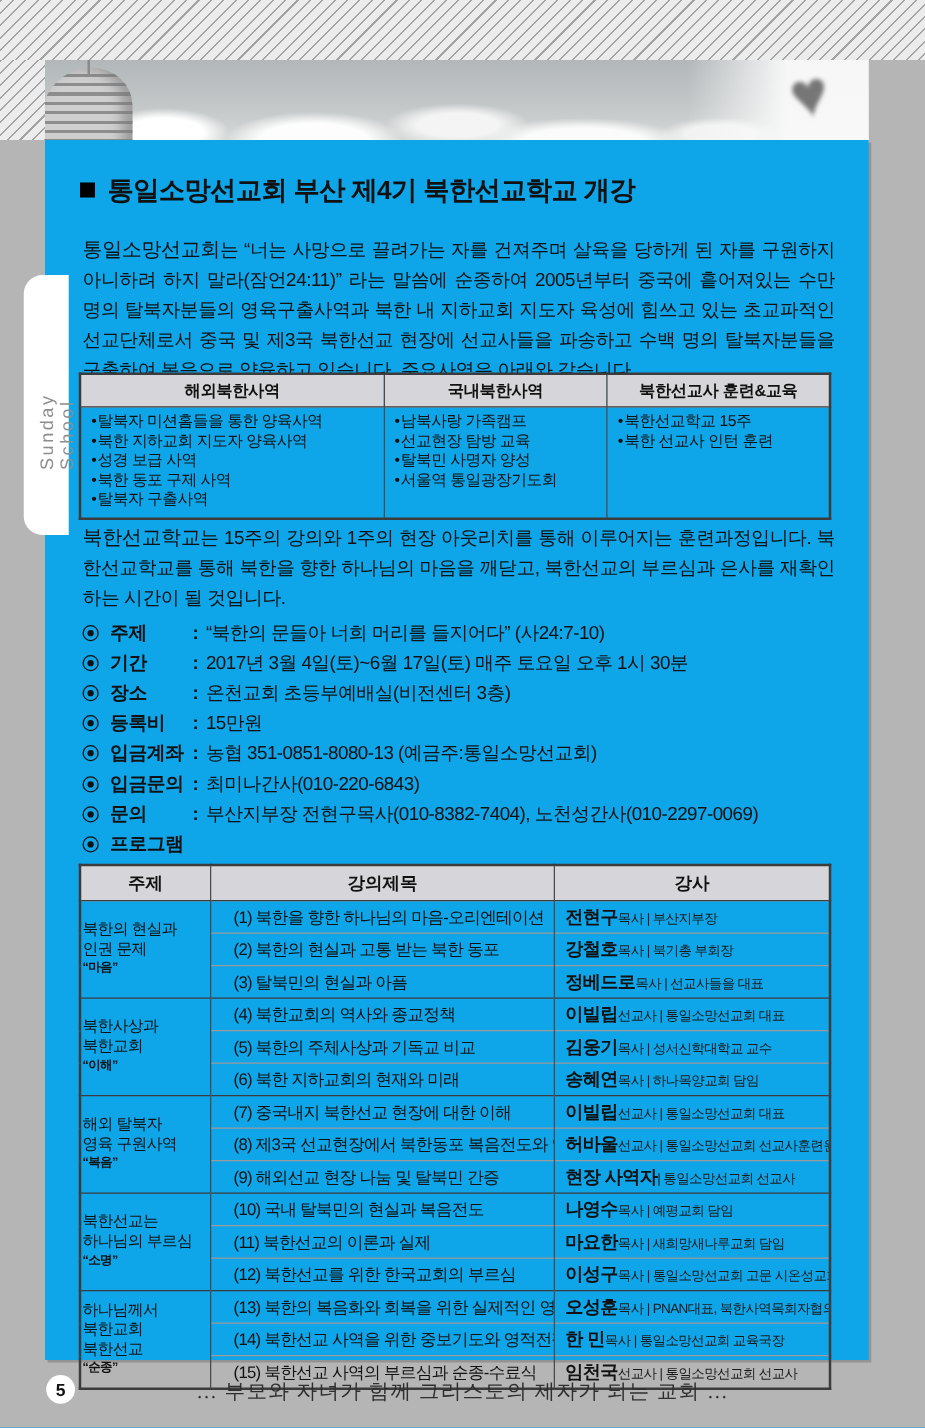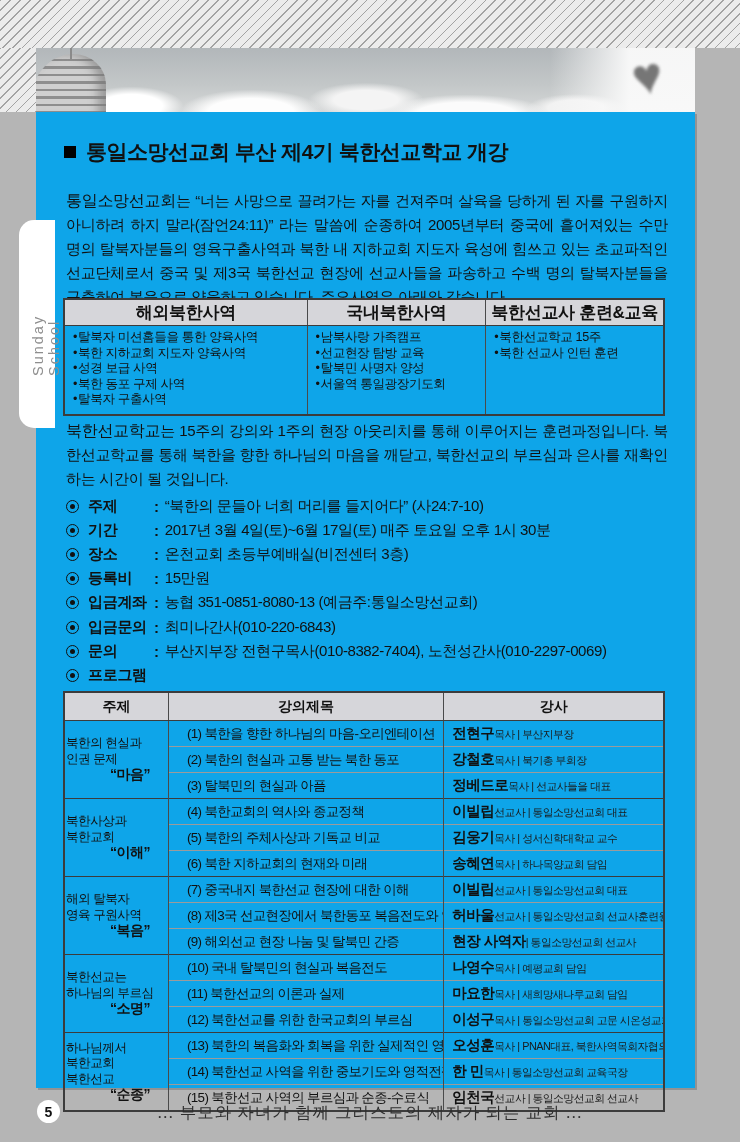--- a/index.html
+++ b/index.html
@@ -60,21 +60,21 @@
   .para{position:absolute;left:30px;width:602px;font-size:15px;line-height:24px;
         text-align:justify;letter-spacing:-0.3px;}
   .para1{top:62px;}
   .para2{top:292px;}
   .lead{font-weight:normal;font-size:16px;}
   
   table{border-collapse:collapse;table-layout:fixed;}
   .ministry{position:absolute;left:27px;top:186px;width:602px;border:2px solid #3c3c3c;}
   .ministry th{
     background:#d6d6da;border:1px solid #4a4a4a;border-bottom:1.5px solid #3c3c3c;
-    height:23px;font-size:17px;font-weight:bold;letter-spacing:-0.3px;
+    height:23px;font-size:13px;font-weight:bold;letter-spacing:-0.3px;
   }
   .ministry td{border:1px solid #4a4a4a;vertical-align:top;padding:4px 4px 6px 8px;}
   .ministry ul{margin:0;padding:0;list-style:none;}
   .ministry li{font-size:12.6px;line-height:15.5px;letter-spacing:-0.4px;white-space:nowrap;overflow:hidden;}
   .ministry li::before{content:"•";margin-right:1px;}
   
   .details{position:absolute;left:30px;top:382px;width:620px;}
   .detail-item{height:24.2px;display:flex;align-items:center;font-size:15px;letter-spacing:-0.3px;white-space:nowrap;}
   .dot-ring{width:11px;height:11px;border:1.6px solid #111;border-radius:50%;position:relative;flex:none;margin-right:9px;}
   .dot-ring::after{content:"";position:absolute;left:3px;top:3px;right:3px;bottom:3px;background:#111;border-radius:50%;}
@@ -85,21 +85,21 @@
   .program{position:absolute;left:27px;top:579px;width:602px;border:2px solid #3c3c3c;}
   .program th{
     background:#d6d6da;border:1px solid #4a4a4a;border-bottom:1.5px solid #3c3c3c;
     height:25px;font-size:14px;font-weight:bold;
   }
   .program td{border-left:1px solid #4a4a4a;border-right:1px solid #4a4a4a;height:23px;
     white-space:nowrap;overflow:hidden;}
   .program tr td{border-top:1px solid #9b9b9b;}
   .program tr.gstart td{border-top:1.5px solid #3c3c3c;}
   .theme-cell{text-align:left;font-size:12.6px;line-height:15.5px;letter-spacing:-0.5px;vertical-align:middle;}
-  .theme-quote{font-weight:bold;font-size:14px;padding-left:44px;}
+  .theme-quote{font-weight:bold;font-size:10px;}
   .lec-title{font-size:13.4px;padding-left:18px;letter-spacing:-0.6px;}
   .lec-no{margin-right:3px;}
   .speaker-cell{padding-left:8px;}
   .spk-name{font-size:14.5px;font-weight:bold;letter-spacing:-0.5px;}
   .spk-sub{font-size:10.8px;letter-spacing:-0.5px;color:#1a1a1a;}
   
   .page-circle{
     position:absolute;left:37px;top:1100px;width:23px;height:23px;border-radius:50%;
     background:#fff;display:flex;align-items:center;justify-content:center;
     font-size:14px;font-weight:bold;color:#111;

